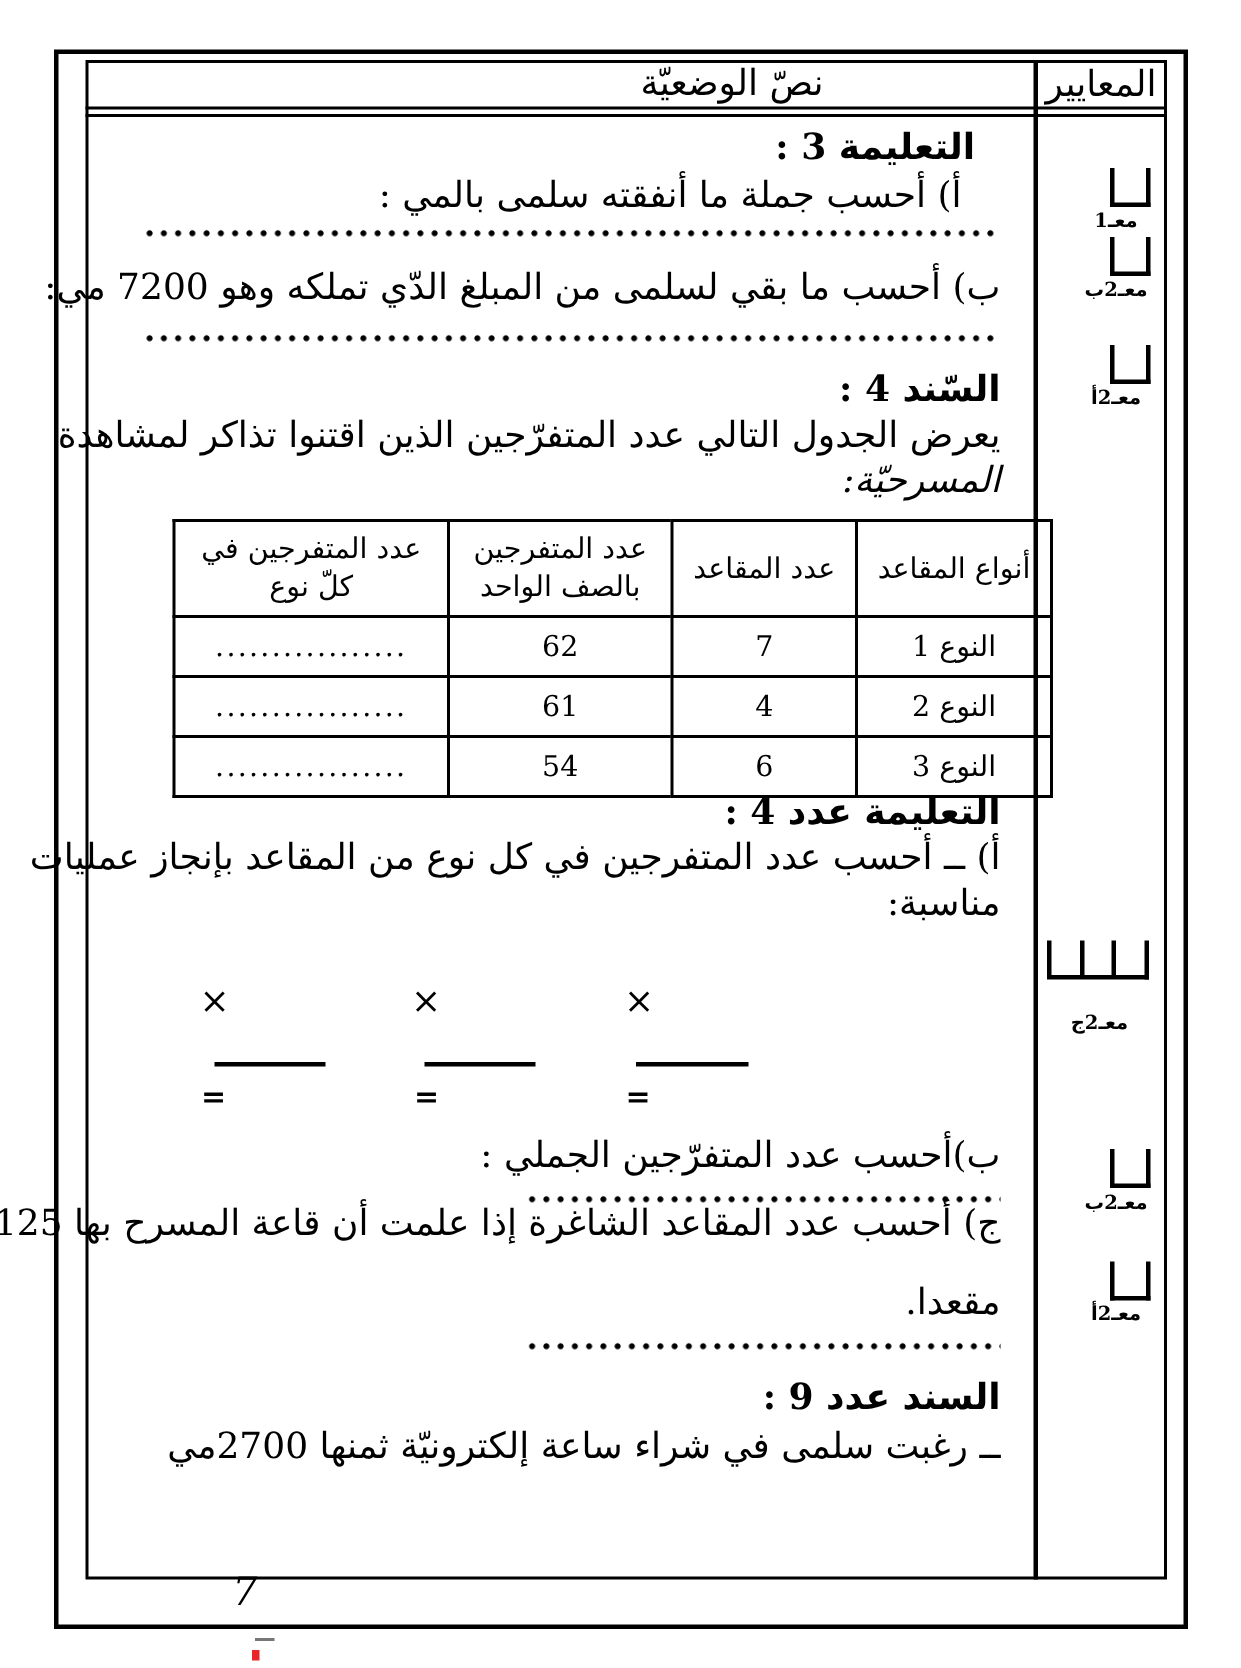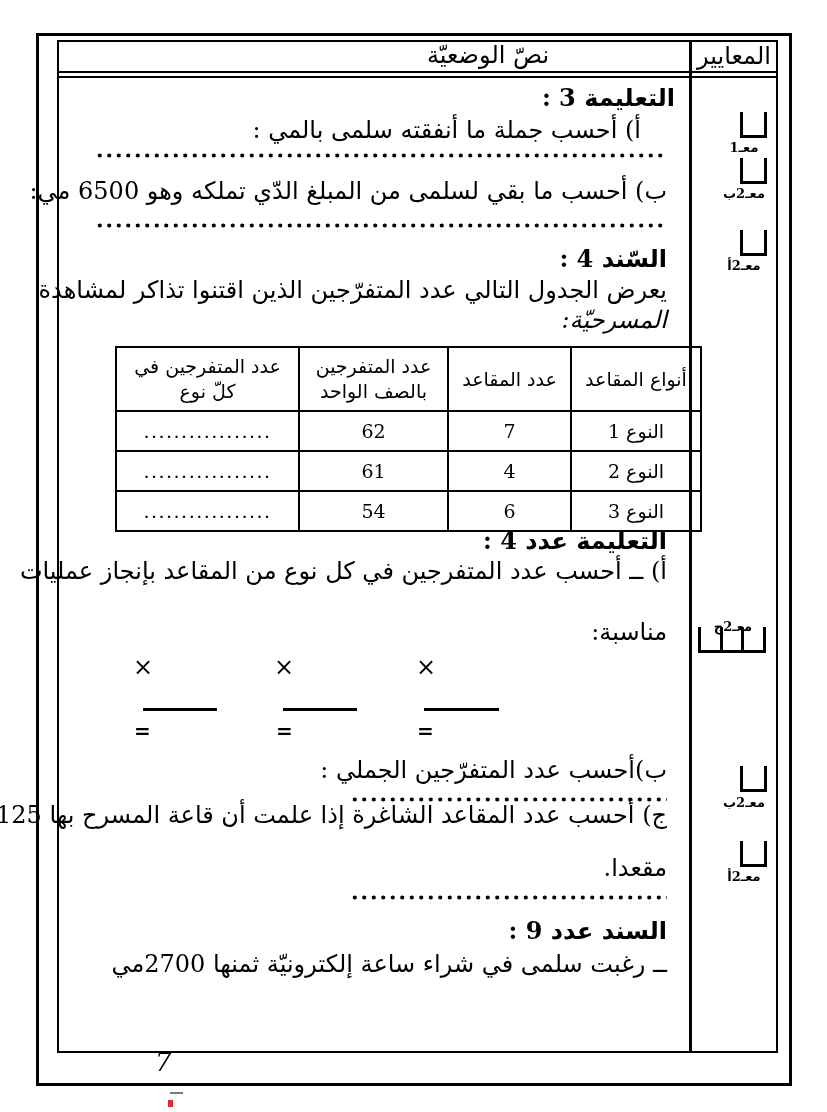--- a/index.html
+++ b/index.html
@@ -48,24 +48,24 @@
   <div class="abs tframe" style="left:57px;top:40px;width:721px;height:1013px;"></div>
 
   <div class="abs hline" style="left:57px;top:71px;width:721px;"></div>
   <div class="abs hline" style="left:57px;top:76px;width:721px;"></div>
 
   <div class="abs vline" style="left:689px;top:40px;height:1013px;"></div>
 
   <div class="abs ar txt" style="left:691px;top:43px;width:86px;text-align:center;">المعايير</div>
   <div class="abs ar txt" style="left:287px;top:42px;width:402px;text-align:center;">نصّ الوضعيّة</div>
 
-  <div class="abs ar txt bold" style="right:152px;top:85px;margin-left:24px;">التعليمة 3 :</div>
+  <div class="abs ar txt bold" style="right:177px;top:85px;margin-left:24px;">التعليمة 3 :</div>
   <div class="abs ar txt" style="right:186px;top:117px;">أ) أحسب جملة ما أنفقته سلمى بالمي :</div>
   <div class="abs dots" style="left:95px;top:152px;width:572px;"></div>
-  <div class="abs ar txt" style="right:160px;top:178px;">ب) أحسب ما بقي لسلمى من المبلغ الدّي تملكه وهو 6500 مي:</div>
+  <div class="abs ar txt" style="right:160px;top:178px;">ب) أحسب ما بقي لسلمى من المبلغ الدّي تملكه وهو 7200 مي:</div>
   <div class="abs dots" style="left:95px;top:222px;width:572px;"></div>
 
   <div class="abs ar txt bold" style="right:160px;top:246px;margin-left:12px;">السّند 4 :</div>
   <div class="abs ar txt" style="right:160px;top:277px;">يعرض الجدول التالي عدد المتفرّجين الذين اقتنوا تذاكر لمشاهدة</div>
   <div class="abs ar txt" style="right:160px;top:307px;font-style:italic;">المسرحيّة:</div>
 
   <table class="seats abs" style="left:115px;top:346px;width:585px;">
     <colgroup>
         <col style="width:130px">
         <col style="width:123px">
@@ -95,21 +95,21 @@
       <td>النوع 3</td>
       <td class="num">6</td>
       <td class="num">54</td>
       <td class="dotcell">.................</td>
     </tr>
   </tbody>
     </table>
 
   <div class="abs ar txt bold" style="right:160px;top:528px;">التعليمة عدد 4 :</div>
   <div class="abs ar txt" style="right:160px;top:558px;">أ) ــ أحسب عدد المتفرجين في كل نوع من المقاعد بإنجاز عمليات</div>
-  <div class="abs ar txt" style="right:160px;top:619px;">مناسبة:</div>
+  <div class="abs ar txt" style="right:160px;top:589px;">مناسبة:</div>
 
   <div class="abs opx" style="left:133px;top:655px;">×</div>
   <div class="abs opline" style="left:143px;top:708px;width:74px;"></div>
   <div class="abs opeq" style="left:134px;top:721px;">=</div>
 
   <div class="abs opx" style="left:274px;top:655px;">×</div>
   <div class="abs opline" style="left:283px;top:708px;width:74px;"></div>
   <div class="abs opeq" style="left:276px;top:721px;">=</div>
 
   <div class="abs opx" style="left:416px;top:655px;">×</div>
@@ -133,21 +133,21 @@
   <div class="abs cbxlabel" style="left:706px;top:187px;width:76px;">معـ2ب</div>
 
   <div class="abs cbx" style="left:740px;top:230px;"></div>
   <div class="abs cbxlabel" style="left:706px;top:259px;width:76px;">معـ2أ</div>
 
   <div class="abs cbx3" style="left:698px;top:627px;">
     <span></span>
       <span></span>
       <span></span>
   </div>
-  <div class="abs cbxlabel" style="left:698px;top:620px;width:70px;">معـ2ج</div>
+  <div class="abs cbxlabel" style="left:698px;top:676px;width:70px;">معـ2ج</div>
 
   <div class="abs cbx" style="left:740px;top:766px;"></div>
   <div class="abs cbxlabel" style="left:706px;top:796px;width:76px;">معـ2ب</div>
 
   <div class="abs cbx" style="left:740px;top:841px;"></div>
   <div class="abs cbxlabel" style="left:706px;top:870px;width:76px;">معـ2أ</div>
 
   <div class="abs" style="left:155px;top:1048px;font-size:26px;font-style:italic;line-height:28px;">7</div>
   <div class="abs" style="left:170px;top:1092px;width:13px;height:2px;background:#777;"></div>
   <div class="abs" style="left:168px;top:1100px;width:5px;height:7px;background:#e8262a;"></div>

